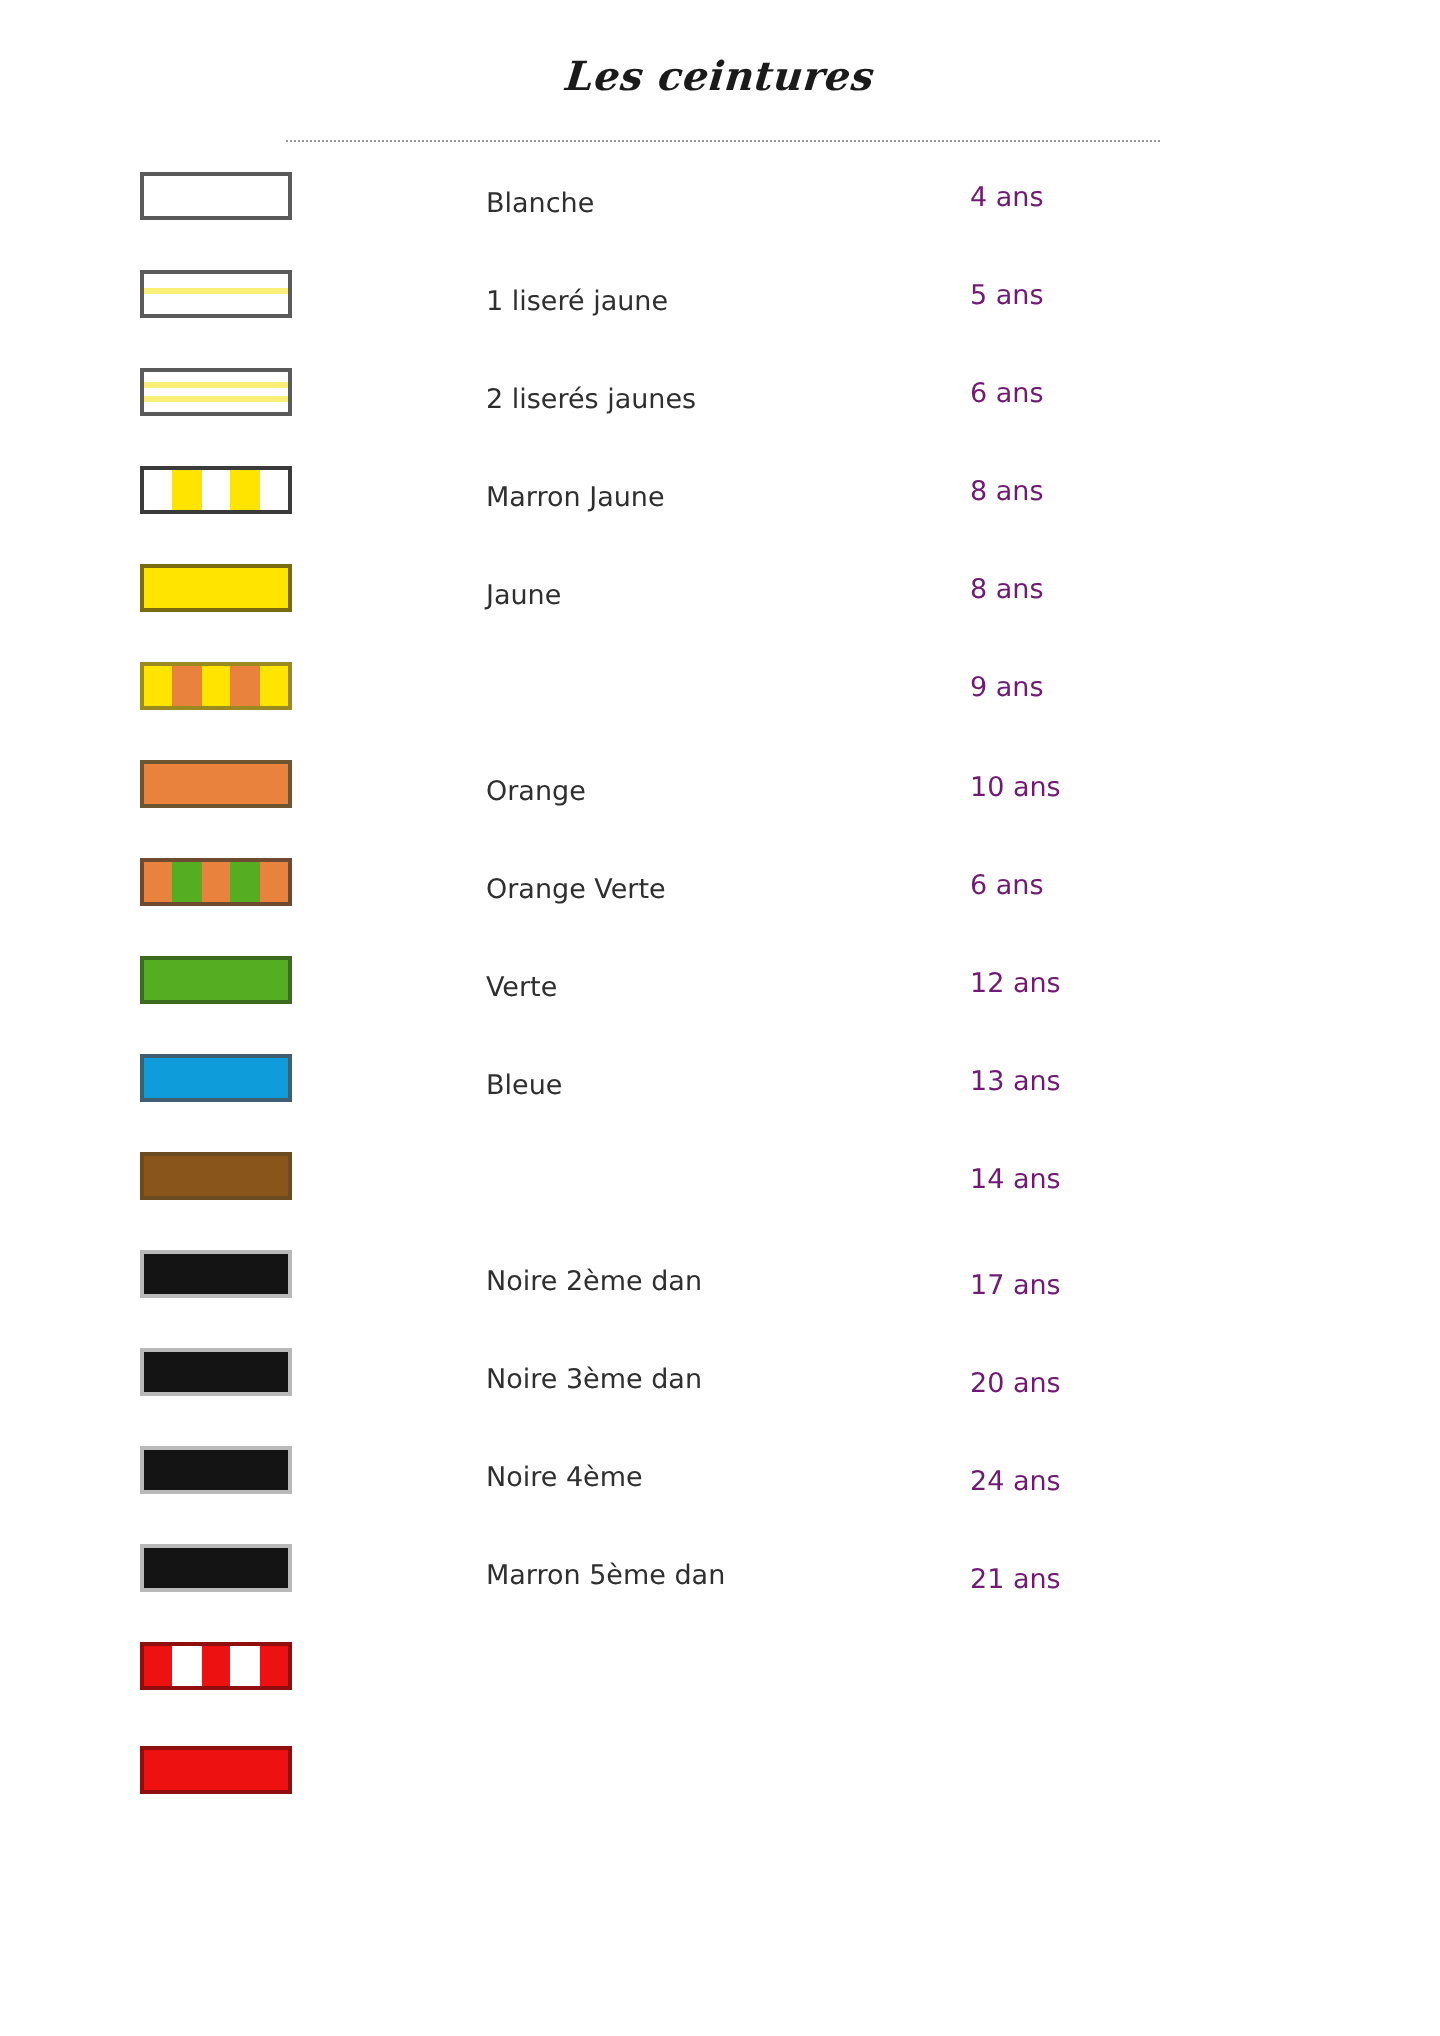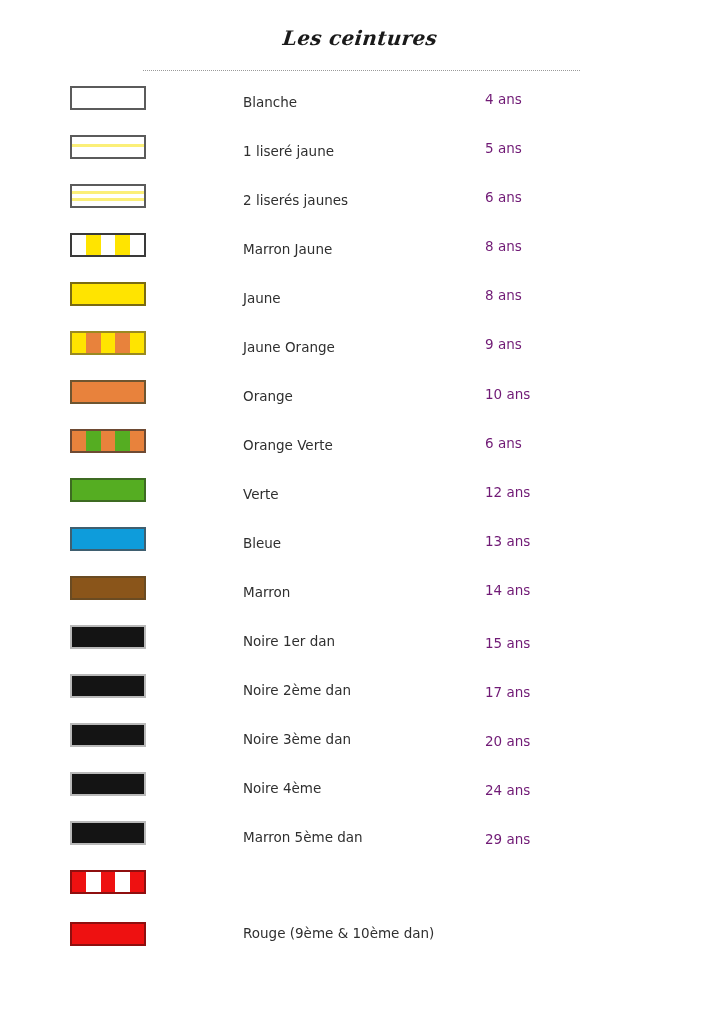--- a/index.html
+++ b/index.html
@@ -175,21 +175,20 @@
       <div class="belt-row">
         <div class="swatch-cell">
           <div class="belt" style="border: 2px solid rgb(154, 138, 32);">
             <div class="seg" style="background: rgb(255, 228, 0);"></div>
             <div class="seg" style="background: rgb(232, 130, 60);"></div>
             <div class="seg" style="background: rgb(255, 228, 0);"></div>
             <div class="seg" style="background: rgb(232, 130, 60);"></div>
             <div class="seg" style="background: rgb(255, 228, 0);"></div>
           </div>
         </div>
-        <div class="name-cell" style="top: 6px;">Jaune Orange</div>
         <div class="age-cell" style="top: 3px;">9 ans</div>
       </div>
       <div class="belt-row">
         <div class="swatch-cell">
           <div class="belt" style="border: 2px solid rgb(110, 85, 48);">
             <div class="seg" style="background: rgb(232, 130, 60);"></div>
           </div>
         </div>
         <div class="name-cell" style="top: 6px;">Orange</div>
         <div class="age-cell" style="top: 4px;">10 ans</div>
@@ -224,31 +223,21 @@
         </div>
         <div class="name-cell" style="top: 6px;">Bleue</div>
         <div class="age-cell" style="top: 4px;">13 ans</div>
       </div>
       <div class="belt-row">
         <div class="swatch-cell">
           <div class="belt" style="border: 2px solid rgb(106, 75, 34);">
             <div class="seg" style="background: rgb(138, 85, 26);"></div>
           </div>
         </div>
-        <div class="name-cell" style="top: 6px;">Marron</div>
         <div class="age-cell" style="top: 4px;">14 ans</div>
-      </div>
-      <div class="belt-row">
-        <div class="swatch-cell">
-          <div class="belt" style="border: 2px solid rgb(185, 185, 185);">
-            <div class="seg" style="background: rgb(20, 20, 20);"></div>
-          </div>
-        </div>
-        <div class="name-cell" style="top: 6px;">Noire 1er dan</div>
-        <div class="age-cell" style="top: 8px;">15 ans</div>
       </div>
       <div class="belt-row">
         <div class="swatch-cell">
           <div class="belt" style="border: 2px solid rgb(185, 185, 185);">
             <div class="seg" style="background: rgb(20, 20, 20);"></div>
           </div>
         </div>
         <div class="name-cell" style="top: 6px;">Noire 2ème dan</div>
         <div class="age-cell" style="top: 8px;">17 ans</div>
       </div>
@@ -270,38 +259,37 @@
         <div class="name-cell" style="top: 6px;">Noire 4ème</div>
         <div class="age-cell" style="top: 8px;">24 ans</div>
       </div>
       <div class="belt-row">
         <div class="swatch-cell">
           <div class="belt" style="border: 2px solid rgb(185, 185, 185);">
             <div class="seg" style="background: rgb(20, 20, 20);"></div>
           </div>
         </div>
         <div class="name-cell" style="top: 6px;">Marron 5ème dan</div>
-        <div class="age-cell" style="top: 8px;">29 ans</div>
+        <div class="age-cell" style="top: 8px;">21 ans</div>
       </div>
       <div class="belt-row tall">
         <div class="swatch-cell">
           <div class="belt" style="border: 2px solid rgb(143, 15, 15);">
             <div class="seg" style="background: rgb(238, 17, 17);"></div>
             <div class="seg" style="background: rgb(255, 255, 255);"></div>
             <div class="seg" style="background: rgb(238, 17, 17);"></div>
             <div class="seg" style="background: rgb(255, 255, 255);"></div>
             <div class="seg" style="background: rgb(238, 17, 17);"></div>
           </div>
         </div>
         <div class="age-cell" style="top: 8px;"></div>
       </div>
       <div class="belt-row tall">
         <div class="swatch-cell">
           <div class="belt" style="border: 2px solid rgb(143, 15, 15);">
             <div class="seg" style="background: rgb(238, 17, 17);"></div>
           </div>
         </div>
-        <div class="name-cell" style="top: 1px;">Rouge (9ème &amp; 10ème dan)</div>
         <div class="age-cell" style="top: 8px;"></div>
       </div>
     </div>
 
 </div>
 
 </body></html>

